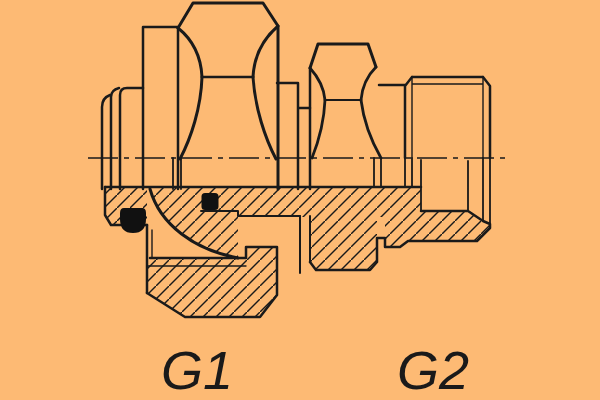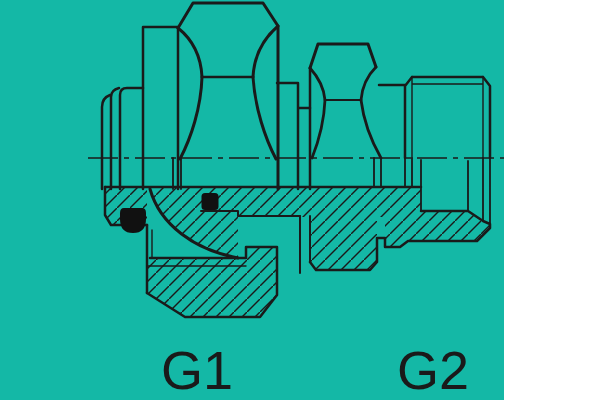--- a/index.html
+++ b/index.html
@@ -1,17 +1,17 @@
 <!DOCTYPE html>
 <html><head>
 <meta charset="utf-8">
 <style>
   html,body{margin:0;padding:0;background:#ffffff;}
-  .stage{position:relative;width:504px;height:400px;background:#14b8a6;overflow:hidden;
-         font-family:"Liberation Sans", sans-serif;}
+  .stage{position:relative;width:600px;height:400px;background:#fdba74;overflow:hidden;
+         font-family:"Liberation Sans", sans-serif;font-style:italic;}
   svg{display:block;}
   text.thread-label{font-family:"Liberation Sans", sans-serif;font-size:54px;fill:#1a1a1a;}
 </style>
 </head>
 <body>
 
 <div class="stage">
 <svg width="600" height="400" viewBox="0 0 600 400">
   <defs>
     <pattern id="hatch" width="13" height="13" patternUnits="userSpaceOnUse">

